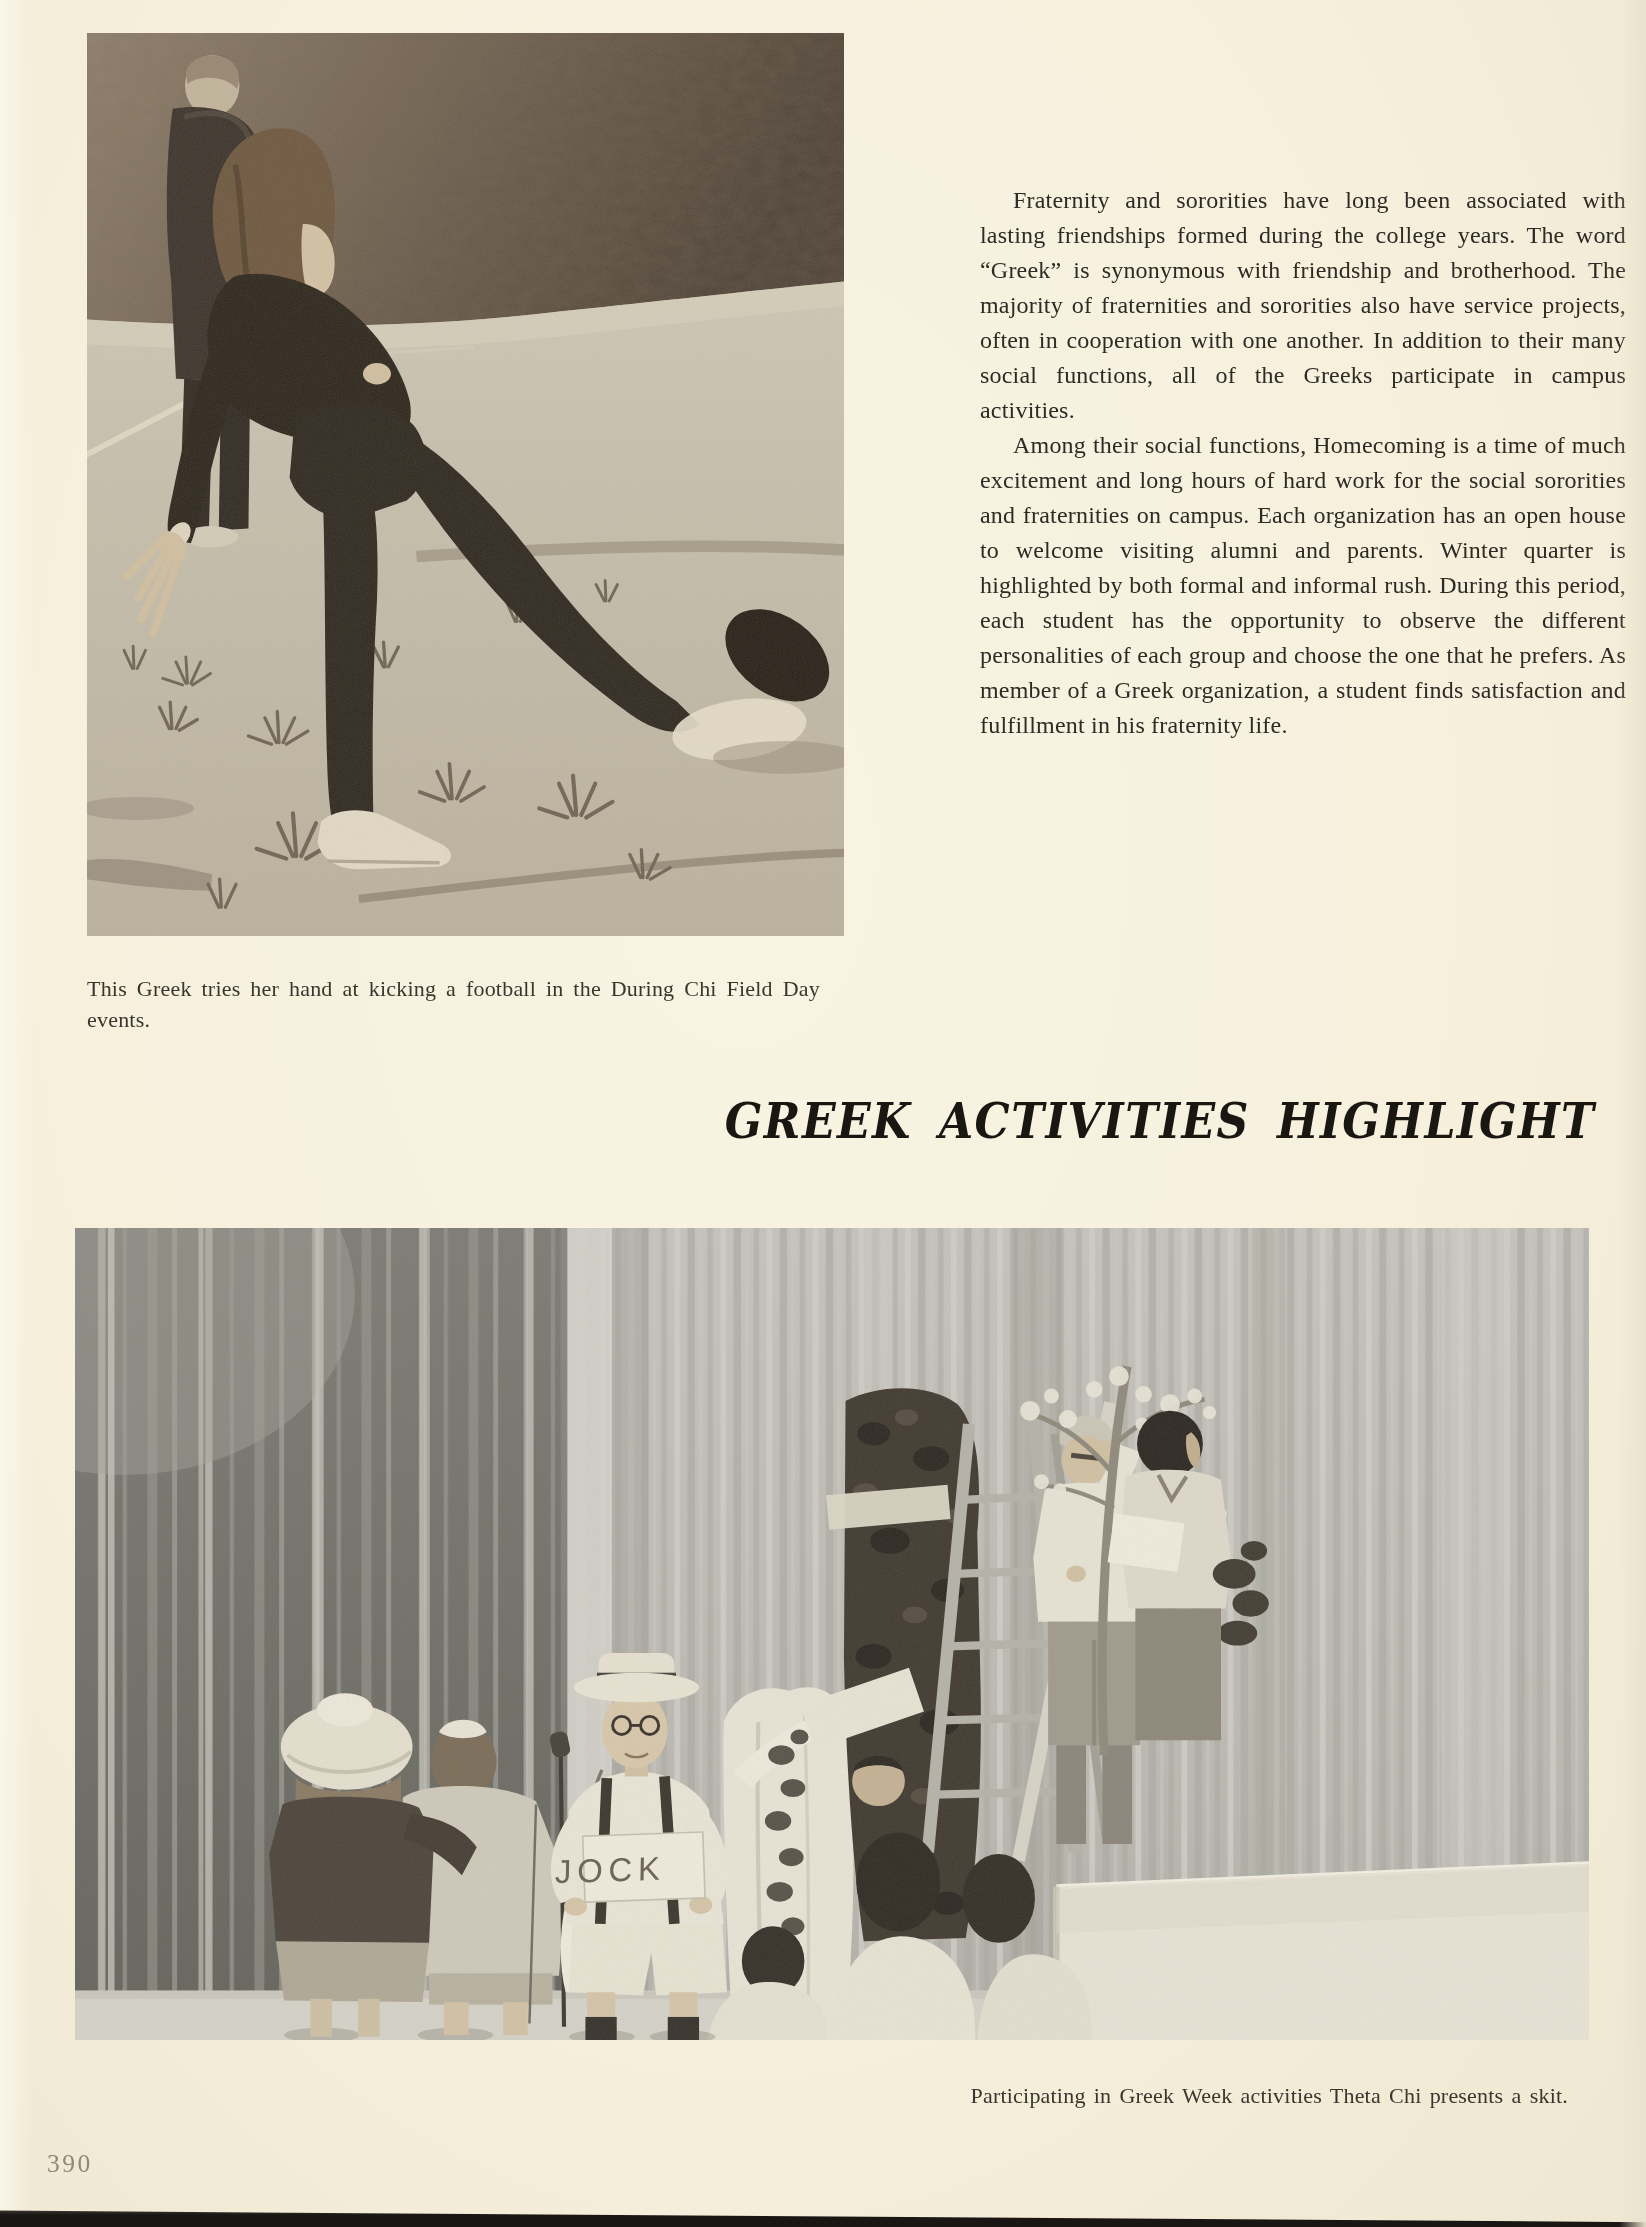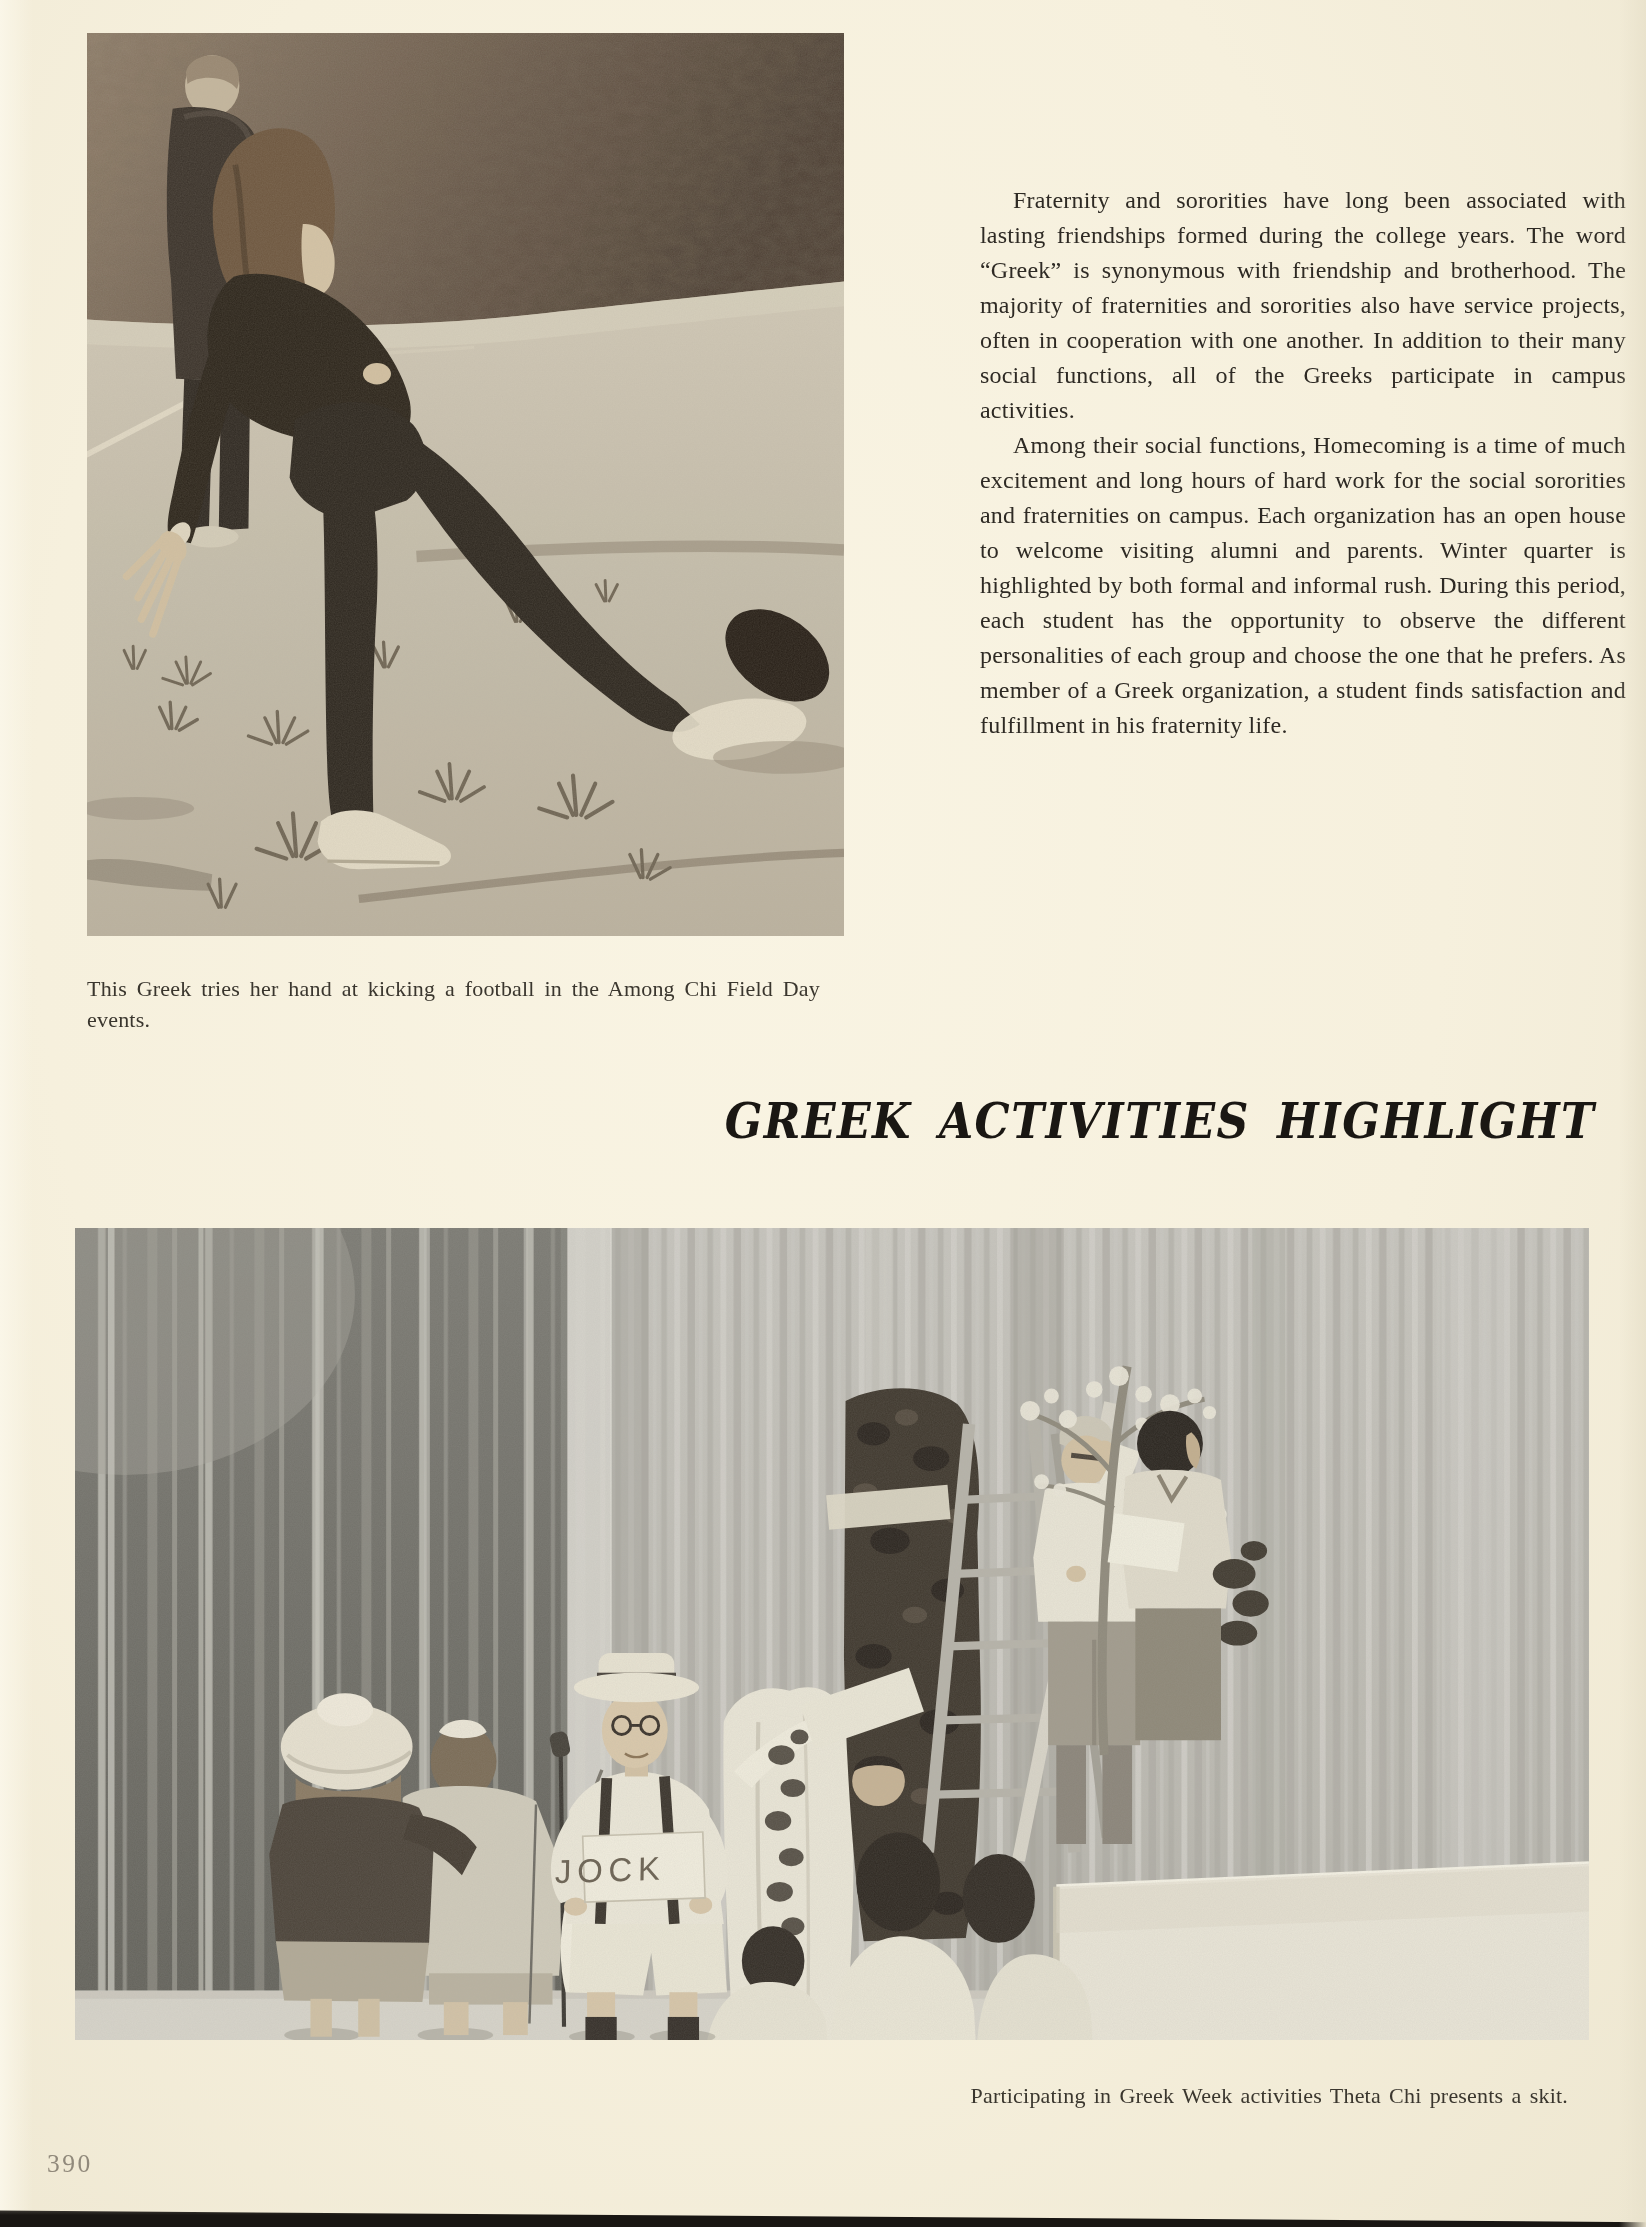--- a/index.html
+++ b/index.html
@@ -140,21 +140,21 @@
     <path d="M292,1006 L428,1008" stroke="#b5ac97" stroke-width="4"></path>
   </g>
 
   <ellipse cx="848" cy="880" rx="88" ry="20" fill="#938876" opacity="0.45"></ellipse>
   <ellipse cx="838" cy="756" rx="70" ry="47" fill="#221b15" transform="rotate(36 838 756)"></ellipse>
 
   <rect x="0" y="0" width="919" height="1097" fill="#8a6f50" opacity="0.05"></rect>
   <rect x="0" y="0" width="919" height="1097" filter="url(#grainWarm)" opacity="0.5"></rect>
 </svg>
 
-<p id="caption-field-day" class="caption">This Greek tries her hand at kicking a football in the Among Chi Field Day events.</p>
+<p id="caption-field-day" class="caption">This Greek tries her hand at kicking a football in the During Chi Field Day events.</p>
 
 <div id="article">
   <p>Fraternity and sororities have long been associated with lasting friendships formed during the college years. The word “Greek” is synonymous with friendship and brotherhood. The majority of fraternities and sororities also have service projects, often in cooperation with one another. In addition to their many social functions, all of the Greeks participate in campus activities.</p>
   <p>Among their social functions, Homecoming is a time of much excitement and long hours of hard work for the social sororities and fraternities on campus. Each organization has an open house to welcome visiting alumni and parents. Winter quarter is highlighted by both formal and informal rush. During this period, each student has the opportunity to observe the different personalities of each group and choose the one that he prefers. As member of a Greek organization, a student finds satisfaction and fulfillment in his fraternity life.</p>
 </div>
 
 <h1 id="headline">GREEK ACTIVITIES HIGHLIGHT</h1>
 
 <svg id="bottom-photo" class="photo" viewBox="0 0 1839 986" preserveAspectRatio="none" role="img" aria-label="Black-and-white photo: costumed students perform a skit on a curtained stage">
   <defs>

